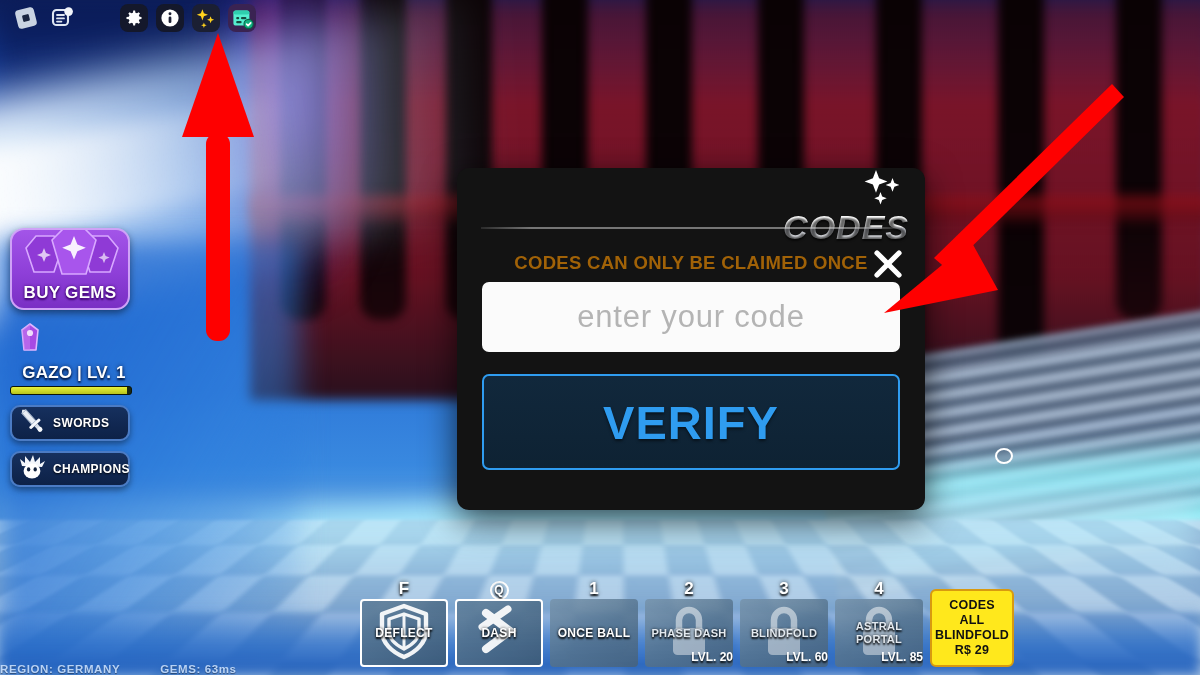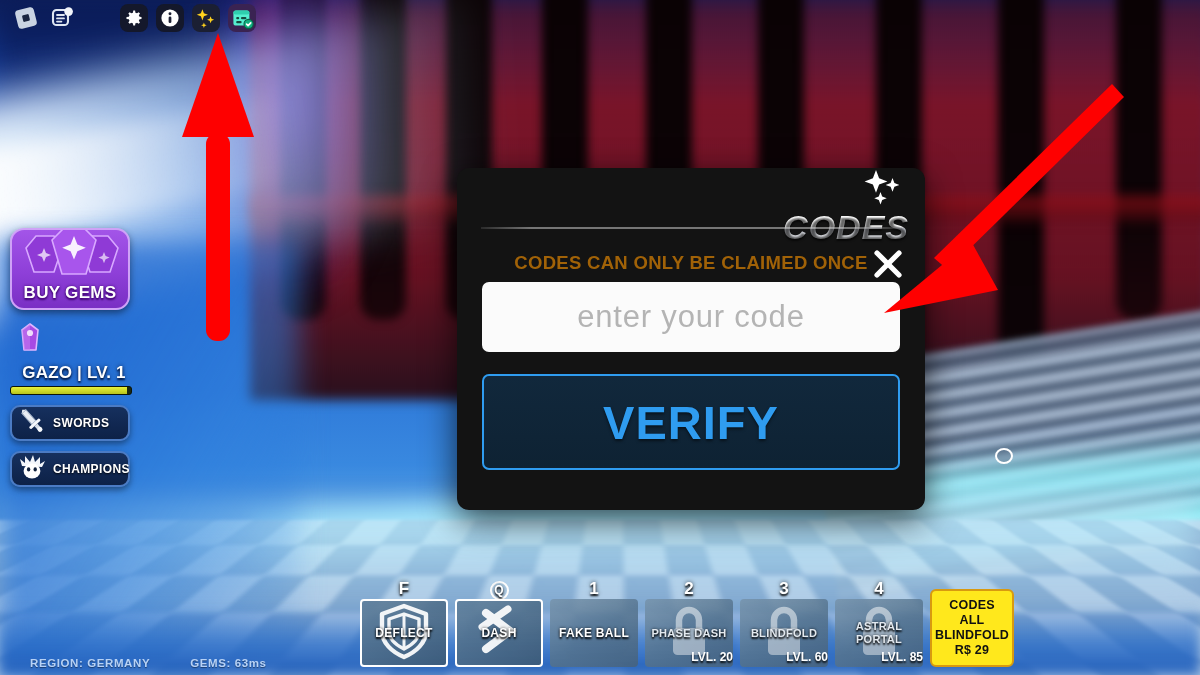--- a/index.html
+++ b/index.html
@@ -221,22 +221,22 @@
   .unlock-all {
     width: 84px; height: 78px; border-radius: 6px;
     background: #ffe81c; border: 2.5px solid #d89a10;
     display: flex; align-items: center; justify-content: center;
     text-align: center; font-size: 12.5px; font-weight: bold; color: #111; line-height: 15px;
     letter-spacing: .2px;
   }
 
   
   .status-bar {
-    position: absolute; left: 30px; bottom: 0px; height: 18px;
-    display: flex; gap: 40px; align-items: flex-start;
+    position: absolute; left: 0; bottom: 0px; height: 18px;
+    display: flex; gap: 40px; align-items: flex-end;
     font-size: 11.5px; font-weight: bold; color: #cfe4ff; letter-spacing: .6px;
     text-shadow: 0 1px 1px rgba(0,0,0,.5);
     opacity: .85;
   }
 
   
   .modal {
     position: absolute; left: 457px; top: 168px; width: 468px; height: 342px;
     background: #131313; border-radius: 12px;
     box-shadow: 0 10px 34px rgba(0,0,0,.7);
@@ -476,21 +476,21 @@
             </g>
           </svg>
         </span>
         <div class="name">DASH</div>
       </div>
     </div>
 
     <div class="ability">
       <div class="key">1</div>
       <div class="slot">
-        <div class="name">FAKE BALL</div>
+        <div class="name">ONCE BALL</div>
       </div>
     </div>
 
     <div class="ability">
       <div class="key">2</div>
       <div class="slot locked">
         <span class="glyph">
           <svg width="48" height="56" viewBox="0 0 48 56">
             <path d="M14 26 V17 a10 10 0 0120 0 v9" fill="none" stroke="#ffffff" stroke-width="6.5" opacity=".55"></path>
             <rect x="8" y="25" width="32" height="27" rx="4.6" fill="#ffffff" opacity=".48"></rect>

